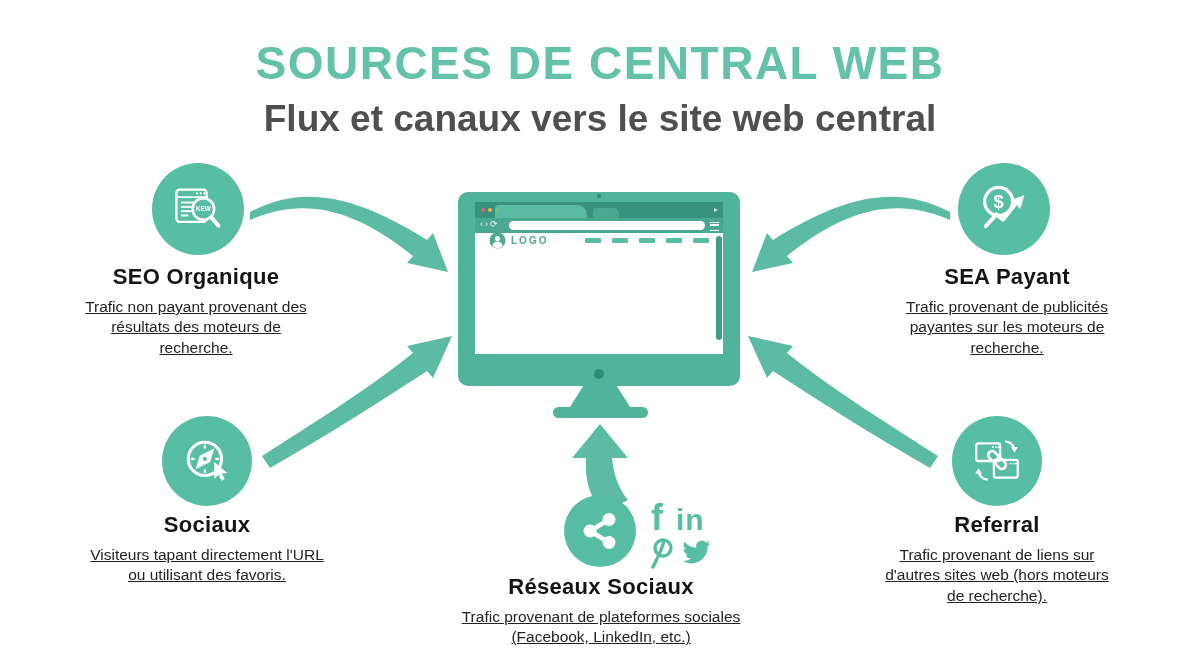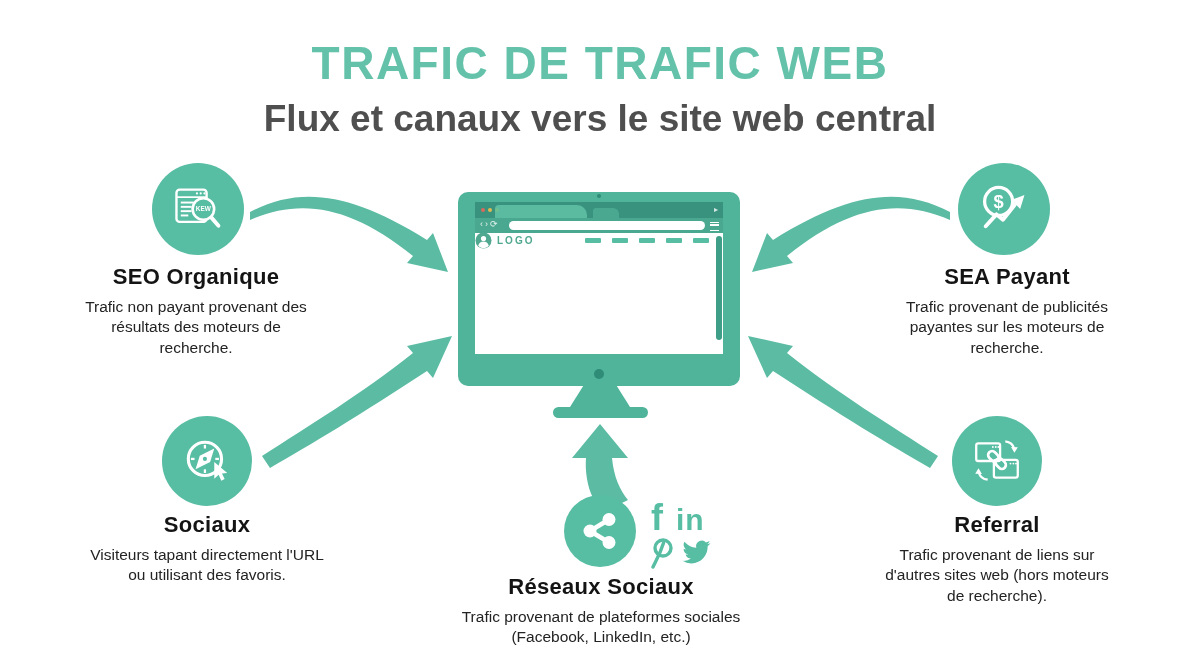--- a/index.html
+++ b/index.html
@@ -18,21 +18,21 @@
   }
   
   .arrows { position:absolute; left:0; top:0; z-index:1; }
   
   .icon-circle {
     position:absolute; width:92px; height:92px; border-radius:50%;
     background:#57BDA3; display:flex; align-items:center; justify-content:center; z-index:2;
   }
   .node { position:absolute; text-align:center; z-index:2; }
   .node h2 { font-size:22px; font-weight:800; color:#141414; margin:0 0 7px 0; letter-spacing:.3px; }
-  .node p  { font-size:15.5px; line-height:1.32; color:#232323; margin:0 auto; }
+  .node p  { font-size:15.5px; line-height:1.32; color:#232323; margin:0 auto;text-decoration:underline; }
   #seo-icon      { left:152px; top:163px; }
   #seo-text      { left:56px;  top:264px; width:280px; }
   #seo-text p    { width:240px; }
   #sea-icon      { left:958px; top:163px; }
   #sea-text      { left:867px; top:264px; width:280px; }
   #sea-text p    { width:240px; }
   #direct-icon   { left:162px; top:416px; width:90px; height:90px; }
   #direct-text   { left:87px;  top:512px; width:240px; }
   #direct-text p { width:240px; }
   #referral-icon { left:952px; top:416px; width:90px; height:90px; }
@@ -62,40 +62,40 @@
   .dot-red { background:#D96A5E; } .dot-yellow { background:#E2B94F; } .dot-green { background:#6FBF8E; }
   .tab-active { position:absolute; left:20px; top:3px; width:92px; height:13px; background:#5ABBA1; border-radius:4px 10px 0 0; }
   .tab-second { position:absolute; left:118px; top:6px; width:26px; height:10px; background:#4AA890; border-radius:3px 6px 0 0; }
   .tab-menu { position:absolute; right:5px; top:3px; color:rgba(255,255,255,.8); font-size:8px; }
   .addrbar { position:relative; height:15px; background:#4AA890; }
   .addr-nav { position:absolute; left:5px; top:1px; color:rgba(255,255,255,.85); font-size:9px; letter-spacing:2px; }
   .addr-input { position:absolute; left:34px; top:3px; right:18px; height:9px; background:#ffffff; border-radius:5px; }
   .addr-menu { position:absolute; right:4px; top:4px; width:9px; height:7px;
     border-top:1.5px solid #fff; border-bottom:1.5px solid #fff; }
   .addr-menu::after { content:""; display:block; height:1.5px; background:#fff; margin-top:1.2px; }
-  .siteheader { position:relative; height:15px; background:#ffffff; display:flex; align-items:center; box-sizing:border-box; }
+  .siteheader { position:relative; height:15px; background:#ffffff; display:flex; align-items:center; padding-left:14px; box-sizing:border-box; }
   .logo-wrap { display:flex; align-items:center; gap:5px; }
   .logo-text { font-size:10px; font-weight:bold; color:#4FA88F; letter-spacing:2px; }
   .nav-dashes { margin-left:auto; margin-right:14px; display:flex; gap:11px; }
   .nav-dashes span { width:16px; height:5px; border-radius:1px; background:#57BDA3; display:block; }
   .content {
     height:95px; background:#57BDA3; color:#ffffff; text-align:center;
     font-weight:800; font-size:17px; letter-spacing:1.2px; line-height:1.55;
     display:flex; flex-direction:column; justify-content:center;
   }
   .scroll-thumb { position:absolute; right:1px; top:34px; width:6px; height:104px; background:#3F9E87; border-radius:3px; }
   .m-cam { position:absolute; left:136px; bottom:7px; width:10px; height:10px; border-radius:50%; background:#2E8C77; }
   .stand-neck { position:absolute; left:570px; top:386px; width:60px; height:21px; background:#4FB49A;
     clip-path:polygon(22% 0, 78% 0, 100% 100%, 0 100%); z-index:2; }
   .stand-base { position:absolute; left:553px; top:407px; width:95px; height:11px; border-radius:6px; background:#4FB49A; z-index:2; }
 </style>
 </head>
 <body>
 
-<div class="title">TRAFIC DE TRAFIC WEB</div>
+<div class="title">SOURCES DE CENTRAL WEB</div>
 <div class="subtitle">Flux et canaux vers le site web central</div>
 
 <svg class="arrows" width="1200" height="669" viewBox="0 0 1200 669">
   <path d="M250,212 C300,186 350,192 427,240 L433,233 L448,272 L407,263 L413,256 C350,205 300,198 250,220 Z" fill="#5BBCA3"></path>
   <path d="M950,212 C900,186 850,192 773,240 L767,233 L752,272 L793,263 L787,256 C850,205 900,198 950,220 Z" fill="#5BBCA3"></path>
   <path d="M262,456 C310,425 360,395 413,353 L407,346 L452,336 L433,378 L427,371 C360,415 310,445 270,468 Z" fill="#5BBCA3"></path>
   <path d="M938,456 C890,425 840,395 787,353 L793,346 L748,336 L767,378 L773,371 C840,415 890,445 930,468 Z" fill="#5BBCA3"></path>
   <path d="M600,424 L628,458 L612,458 C614,478 620,490 628,500 C612,509 598,506 593,498 C587,486 585,470 586,458 L572,458 Z" fill="#5BBCA3"></path>
 </svg>
 

